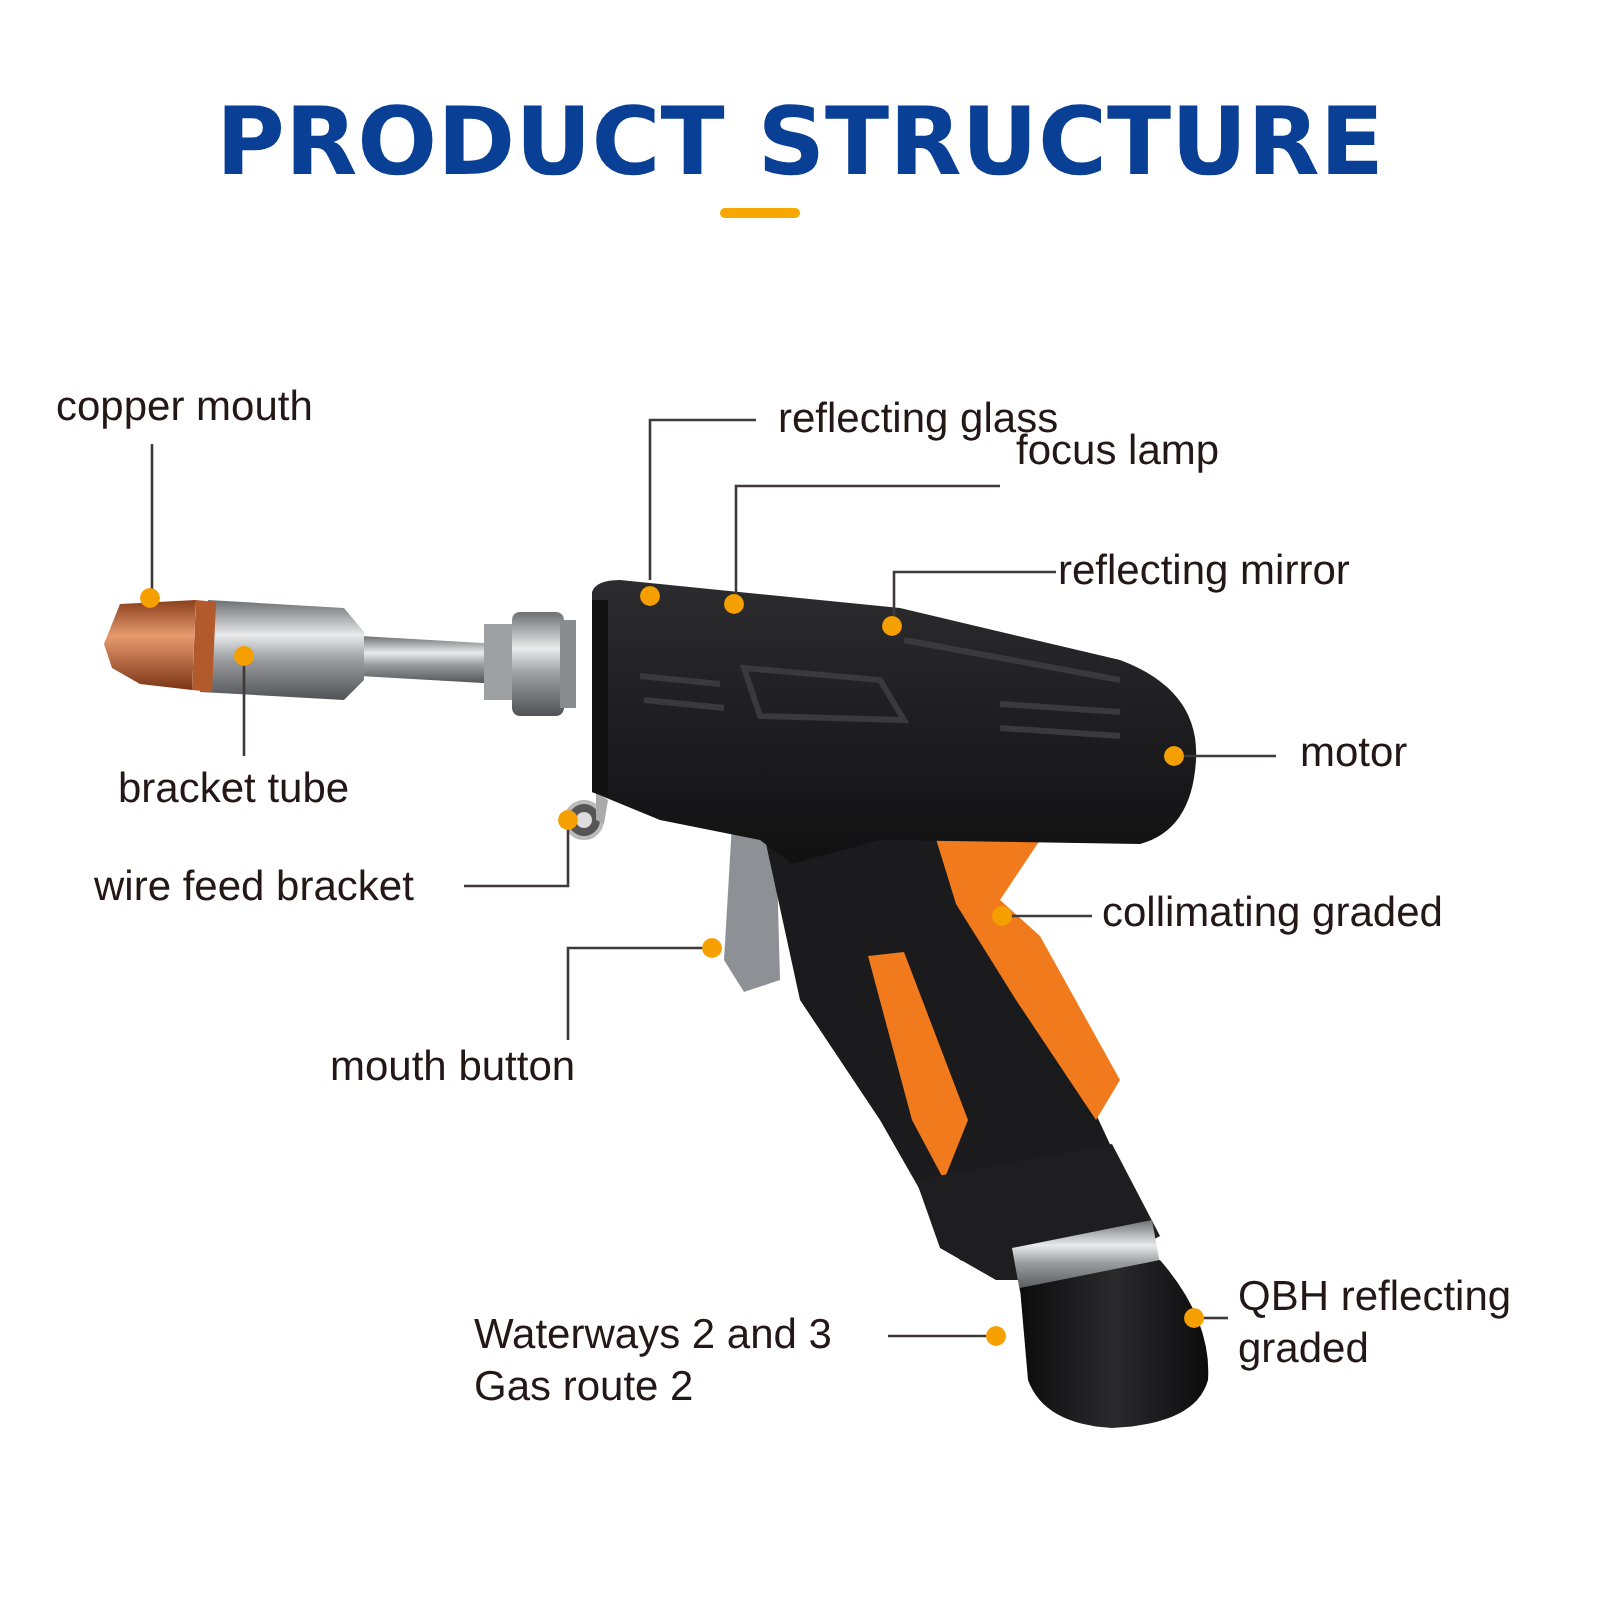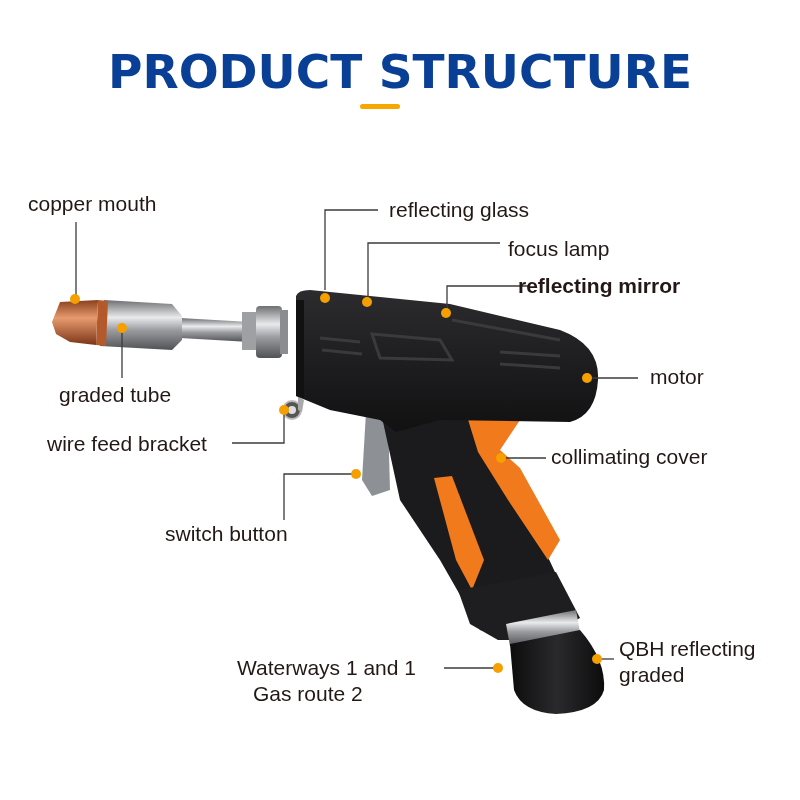--- a/index.html
+++ b/index.html
@@ -124,24 +124,24 @@
     <circle cx="587" cy="378" r="5"></circle>
     <circle cx="501" cy="458" r="5"></circle>
     <circle cx="284" cy="410" r="5"></circle>
     <circle cx="356" cy="474" r="5"></circle>
     <circle cx="498" cy="668" r="5"></circle>
     <circle cx="597" cy="659" r="5"></circle>
   </g>
 </svg>
 
 <div class="lbl" style="left:28px;top:191px;">copper mouth</div>
-<div class="lbl" style="left:59px;top:382px;">graded tube</div>
+<div class="lbl" style="left:59px;top:382px;">bracket tube</div>
 <div class="lbl" style="left:47px;top:431px;">wire feed bracket</div>
-<div class="lbl" style="left:165px;top:521px;">switch button</div>
+<div class="lbl" style="left:165px;top:521px;">mouth button</div>
 <div class="lbl" style="left:389px;top:197px;">reflecting glass</div>
-<div class="lbl" style="left:508px;top:236px;">focus lamp</div>
-<div class="lbl" style="left:518px;top:273px;font-weight:bold;">reflecting mirror</div>
+<div class="lbl" style="left:508px;top:213px;">focus lamp</div>
+<div class="lbl" style="left:529px;top:273px;">reflecting mirror</div>
 <div class="lbl" style="left:650px;top:364px;">motor</div>
-<div class="lbl" style="left:551px;top:444px;">collimating cover</div>
-<div class="lbl" style="left:237px;top:655px;">Waterways 1 and 1</div>
-<div class="lbl" style="left:237px;top:681px;margin-left:16px;">Gas route 2</div>
+<div class="lbl" style="left:551px;top:444px;">collimating graded</div>
+<div class="lbl" style="left:237px;top:655px;">Waterways 2 and 3</div>
+<div class="lbl" style="left:237px;top:681px;">Gas route 2</div>
 <div class="lbl" style="left:619px;top:636px;">QBH reflecting</div>
 <div class="lbl" style="left:619px;top:662px;">graded</div>
 
 </body></html>

